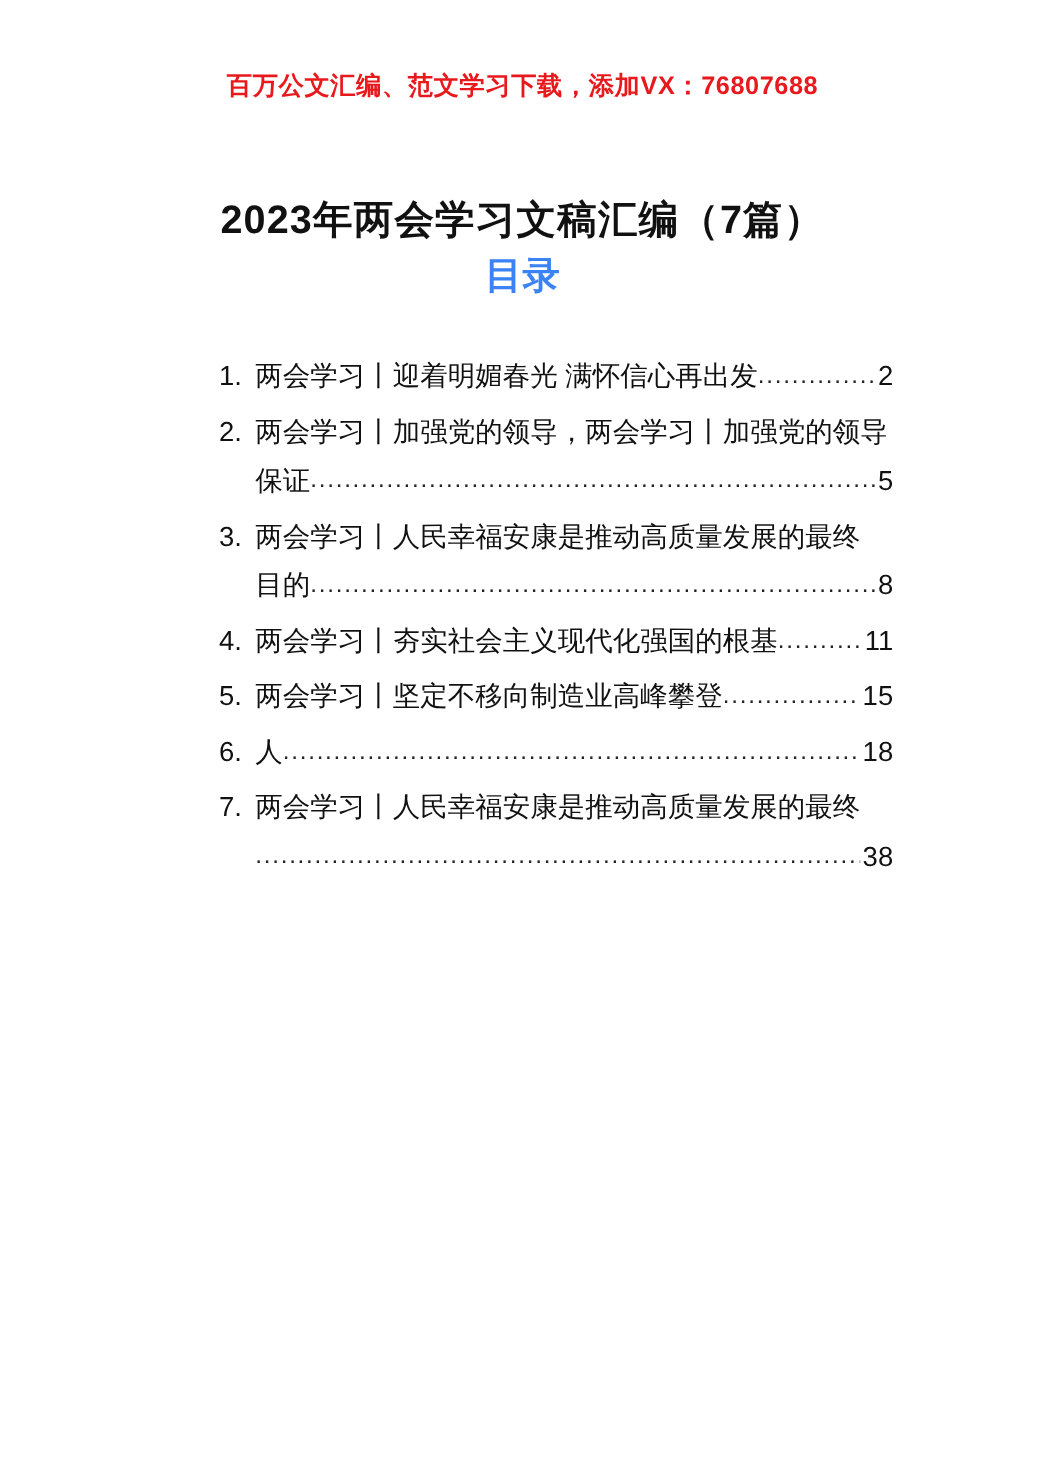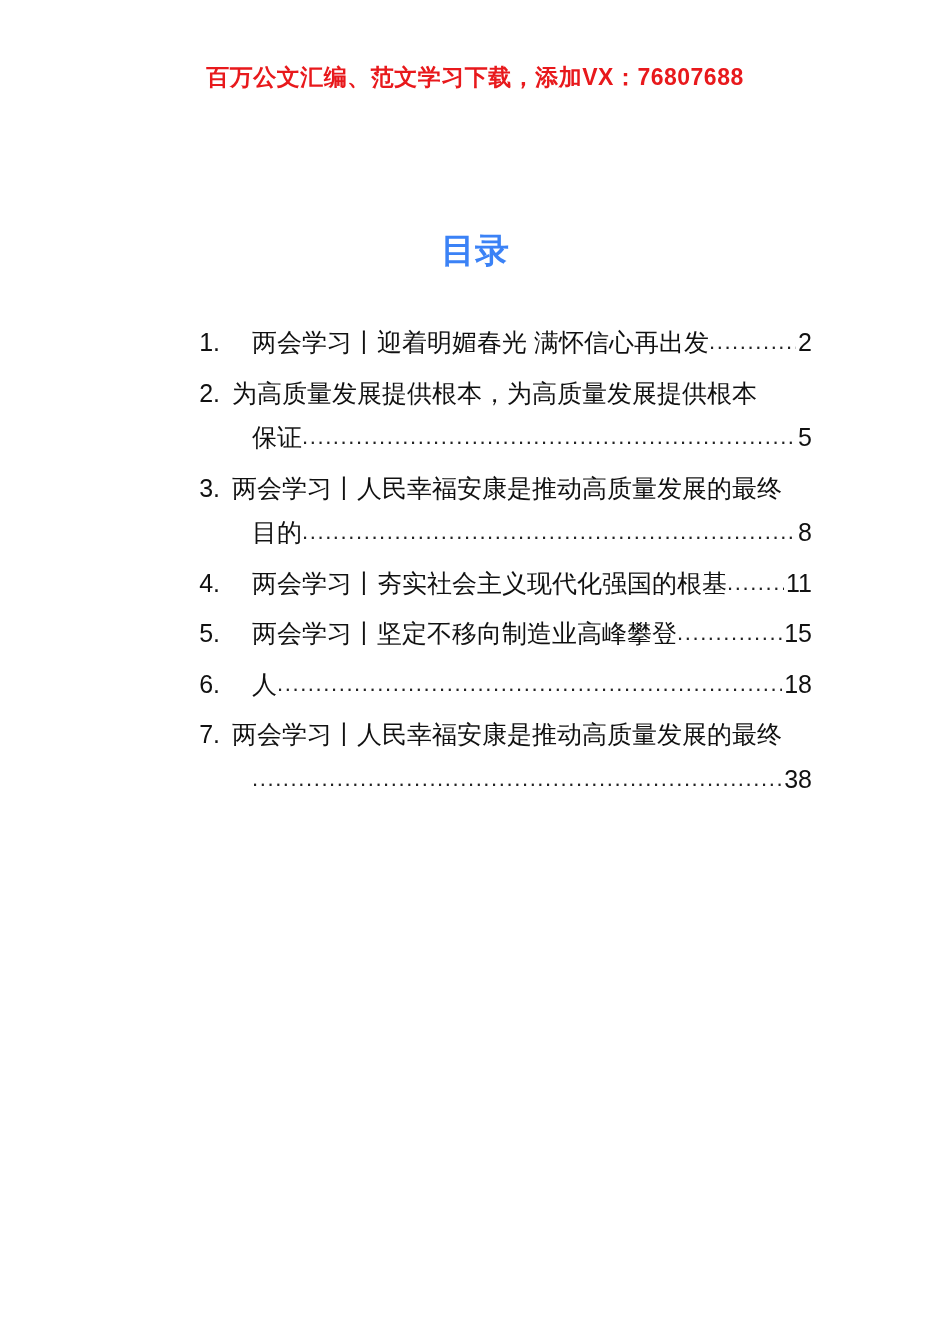--- a/index.html
+++ b/index.html
@@ -93,21 +93,20 @@
     display: block;
   }
   
   .leader {
     display: flex;
     align-items: baseline;
     width: 100%;
   }
   .leader .txt {
     white-space: pre;
-    margin-left: 20px;
   }
   .leader .dots {
     flex: 1 1 auto;
     overflow: hidden;
     white-space: nowrap;
     letter-spacing: 1.6px;
     font-size: 22px;
     color: #222;
     transform: translateY(-2px);
   }
@@ -120,37 +119,38 @@
     display: block;
   }
 </style>
 </head>
 <body>
 
 <div class="page">
 
   <div class="promo">百万公文汇编、范文学习下载，添加VX：76807688</div>
 
+  <div class="doc-title">2023年两会学习文稿汇编（7篇）</div>
   <div class="doc-subtitle">目录</div>
 
   <div class="toc" id="toc-list">
       <div class="toc-entry">
         <span class="toc-num">1.</span>
         <div class="toc-body">
           <span class="leader">
             <span class="txt">两会学习丨迎着明媚春光 满怀信心再出发</span>
             <span class="dots">.........................................................................................</span>
             <span class="pg">2</span>
           </span>
         </div>
       </div>
       <div class="toc-entry">
         <span class="toc-num">2.</span>
         <div class="toc-body">
-          <span class="toc-line wrapline">为高质量发展提供根本，为高质量发展提供根本</span>
+          <span class="toc-line wrapline">两会学习丨加强党的领导，两会学习丨加强党的领导</span>
           <span class="leader">
             <span class="txt">保证</span>
             <span class="dots">.........................................................................................</span>
             <span class="pg">5</span>
           </span>
         </div>
       </div>
       <div class="toc-entry">
         <span class="toc-num">3.</span>
         <div class="toc-body">

